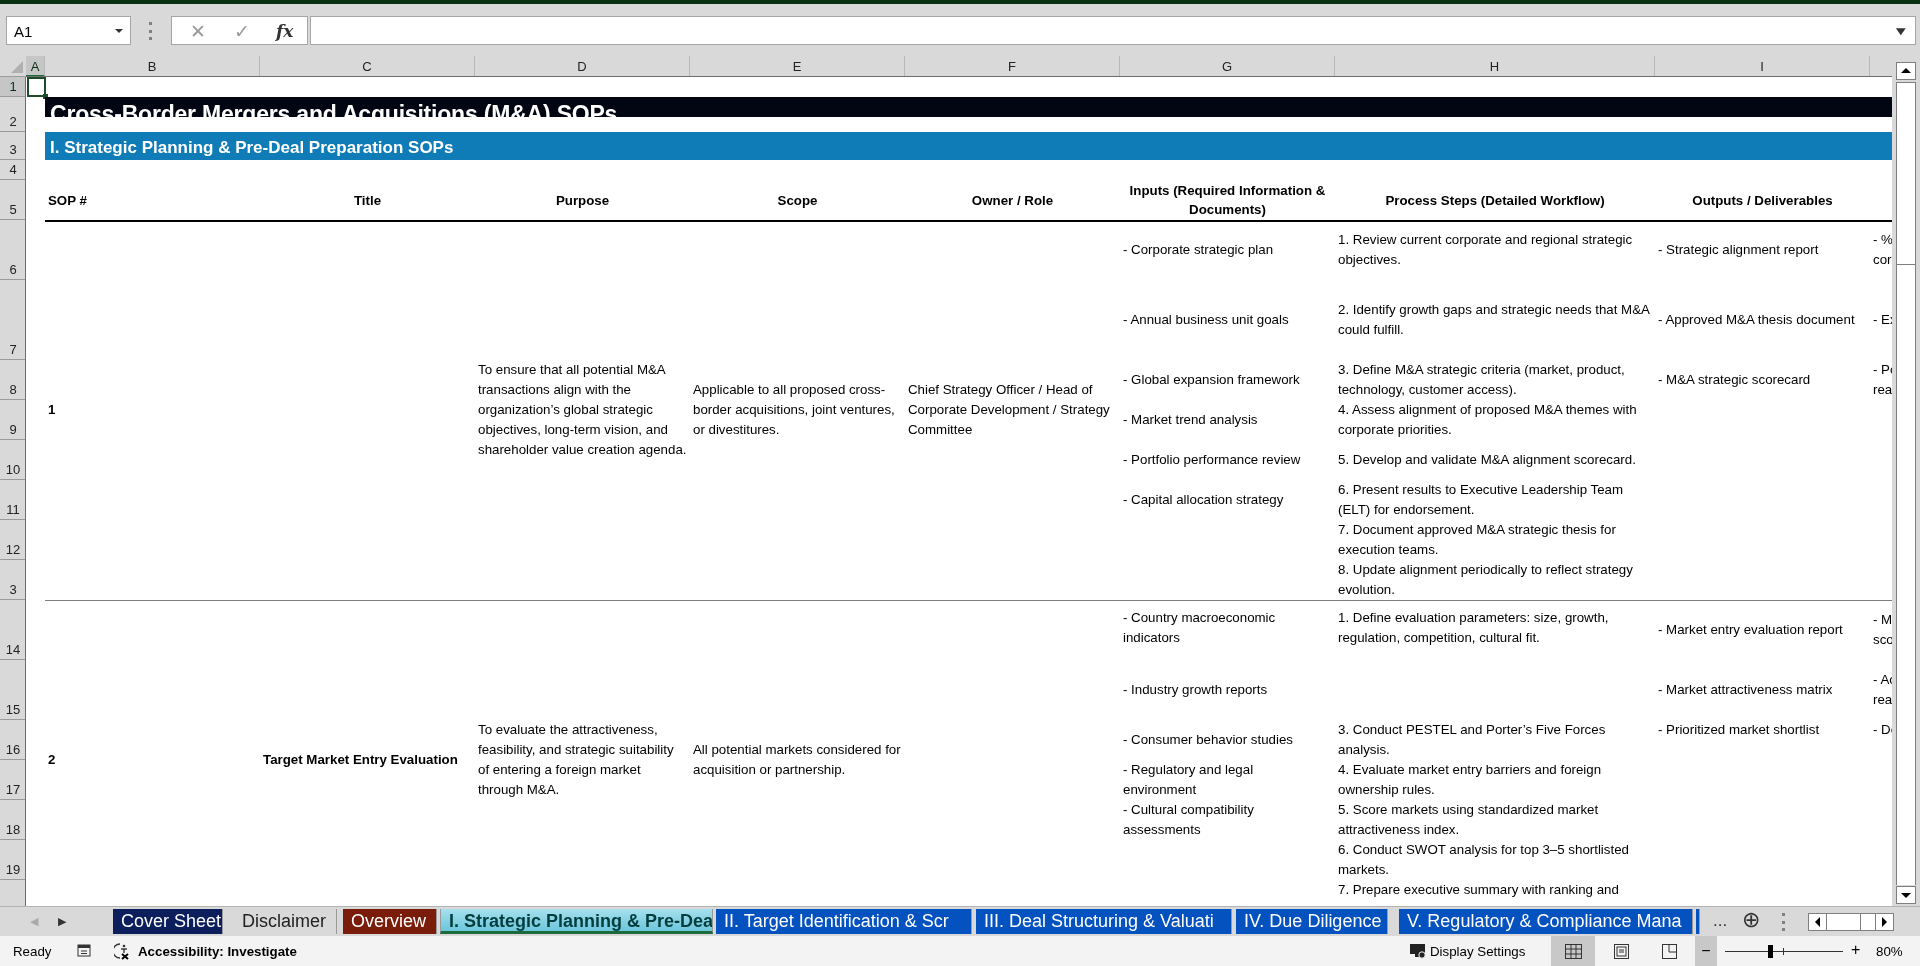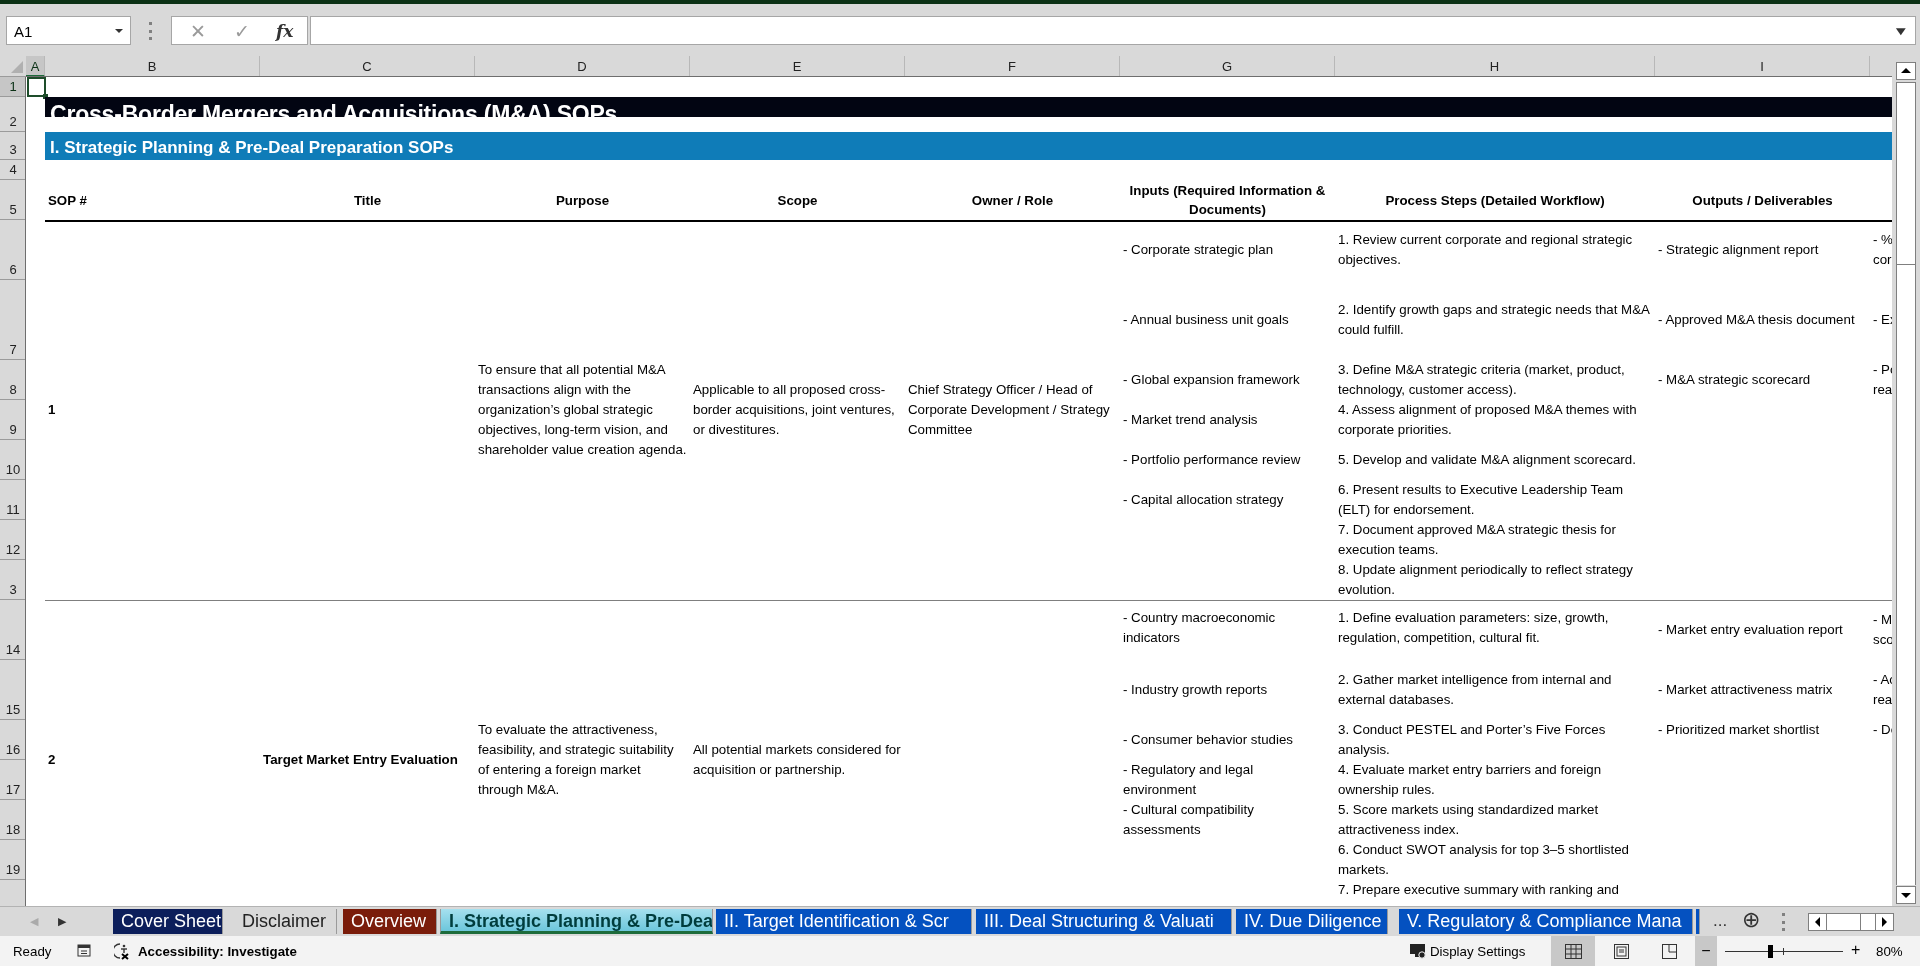--- a/index.html
+++ b/index.html
@@ -183,21 +183,20 @@
     <div class="cell vc" style="left:451px;top:523px;width:210px;height:320px">To evaluate the attractiveness, feasibility, and strategic suitability of entering a foreign market through M&amp;A.</div>
     <div class="cell vc" style="left:666px;top:523px;width:212px;height:320px">All potential markets considered for acquisition or partnership.</div>
 
     <div class="cell" style="left:1096px;top:531px;width:205px;height:52px">- Country macroeconomic indicators</div>
     <div class="cell vc" style="left:1096px;top:583px;width:205px;height:60px">- Industry growth reports</div>
     <div class="cell vc" style="left:1096px;top:643px;width:205px;height:40px">- Consumer behavior studies</div>
     <div class="cell" style="left:1096px;top:683px;width:190px;height:40px">- Regulatory and legal environment</div>
     <div class="cell" style="left:1096px;top:723px;width:190px;height:40px">- Cultural compatibility assessments</div>
 
     <div class="cell" style="left:1311px;top:531px;width:300px;height:52px">1. Define evaluation parameters: size, growth, regulation, competition, cultural fit.</div>
-    <div class="cell vc" style="left:1311px;top:583px;width:310px;height:60px">2. Gather market intelligence from internal and external databases.</div>
     <div class="cell" style="left:1311px;top:643px;width:316px;height:40px">3. Conduct PESTEL and Porter’s Five Forces analysis.</div>
     <div class="cell" style="left:1311px;top:683px;width:300px;height:40px">4. Evaluate market entry barriers and foreign ownership rules.</div>
     <div class="cell" style="left:1311px;top:723px;width:316px;height:40px">5. Score markets using standardized market attractiveness index.</div>
     <div class="cell" style="left:1311px;top:763px;width:316px;height:40px">6. Conduct SWOT analysis for top 3–5 shortlisted markets.</div>
     <div class="cell" style="left:1311px;top:803px;width:316px;height:20px">7. Prepare executive summary with ranking and</div>
 
     <div class="cell vc" style="left:1631px;top:523px;width:212px;height:60px">- Market entry evaluation report</div>
     <div class="cell vc" style="left:1631px;top:583px;width:212px;height:60px">- Market attractiveness matrix</div>
     <div class="cell vc" style="left:1631px;top:643px;width:212px;height:20px">- Prioritized market shortlist</div>
 

